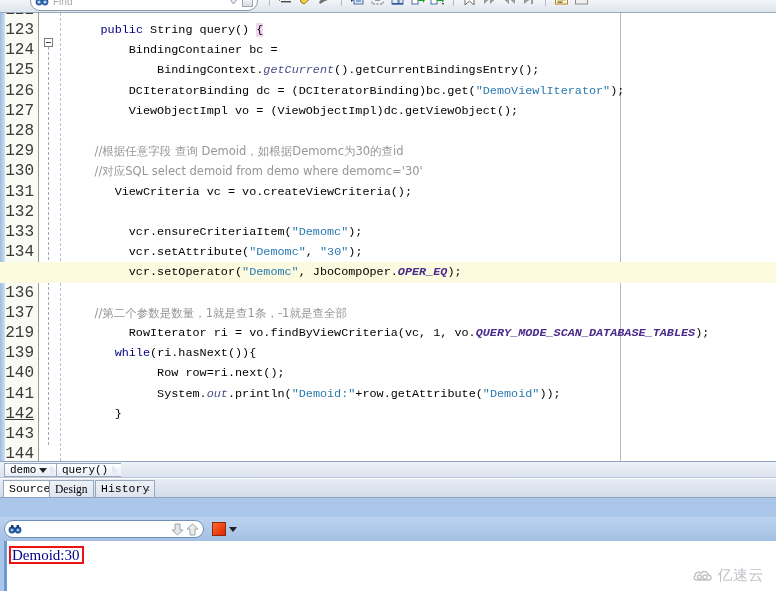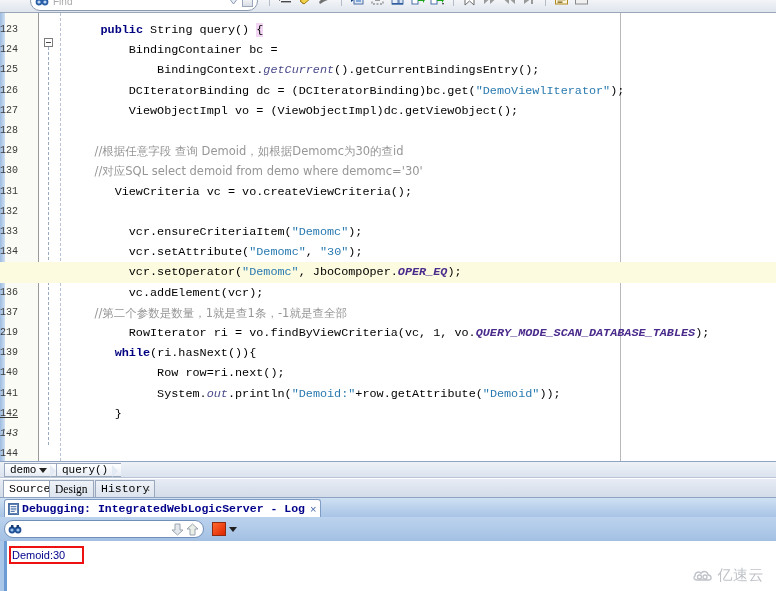--- a/index.html
+++ b/index.html
@@ -98,34 +98,34 @@
     position: absolute; left: 2px; top: 0;
     width: 0; height: 448px;
     border-left: 1px dashed #b8c4d6;
   }
   .hl-band {
     position: absolute; left: 0; top: 0;
     width: 776px; height: 20.2px;
     background: #fcfbdf;
   }
   .lnum {
-    position: absolute; right: 20px; top: 0;
+    position: absolute; right: 4px; top: 0;
     font-family: "Liberation Mono", monospace;
-    font-size: 10px; color: #3a3a3a;
+    font-size: 16px; color: #3a3a3a;
     line-height: 20.2px;
   }
   .codeline {
     position: absolute; left: 0; top: 0;
     font-family: "Liberation Mono", monospace;
     font-size: 11.8px;
     line-height: 20.2px;
     color: #000000;
     white-space: pre;
   }
-  .kw { color: #000080; font-weight: bold; }
+  .kw { color: #000080; font-weight: normal; }
   .str { color: #2a7ab0; }
   .cmt { color: #969696; }
   .stat { color: #4a4a8a; font-style: italic; }
   .constc { color: #4b2b8c; font-style: italic; font-weight: bold; }
   .brmatch { background: #f3d6f3; }
   .cjk { font-family: "DejaVu Sans", sans-serif; font-size: 11.5px; color: #969696; }
 
   .fold-marker {
     position: absolute; left: 4px; top: 5px;
     width: 9px; height: 9px;
@@ -270,22 +270,22 @@
     border-top: 5px solid #1f1f1f;
   }
   .log-output {
     position: absolute; left: 4px; top: 43px;
     width: 772px; height: 50px;
     background: #ffffff;
     border-left: 3px solid #6b9bd2;
   }
   .log-line {
     position: absolute; left: 5px; top: 7px;
-    font-family: Liberation Sans, sans-serif;
-    font-size: 11px; color: #00008b;
+    font-family: Liberation Serif, serif;
+    font-size: 15px; color: #00008b;
     line-height: 14px; white-space: pre;
   }
   .redbox {
     position: absolute; left: 2px; top: 5px;
     width: 75px; height: 18px;
     border: 2px solid #ee1111;
   }
 
   
   .watermark {
@@ -408,21 +408,21 @@
         <div class="lnum" style="top: 209px;">133</div>
         <div class="lnum" style="top: 229.2px;">134</div>
         <div class="lnum" style="top: 249.4px;">135</div>
         <div class="lnum" style="top: 269.6px;">136</div>
         <div class="lnum" style="top: 289.8px;">137</div>
         <div class="lnum" style="top: 310px;">219</div>
         <div class="lnum" style="top: 330.2px;">139</div>
         <div class="lnum" style="top: 350.4px;">140</div>
         <div class="lnum" style="top: 370.6px;">141</div>
         <div class="lnum" style="top: 390.8px; text-decoration: underline;">142</div>
-        <div class="lnum" style="top: 411px; font-style: italic;">143</div>
+        <div class="lnum" style="top: 411px;">143</div>
         <div class="lnum" style="top: 431.2px;">144</div>
       </div>
     <div class="fold-col" id="foldcol">
       <div class="fold-marker" style="top:25px;"></div>
       <div class="fold-bar" style="top:34px;"></div>
     </div>
     <div class="code-col" id="codecol">
       <div class="dash-line"></div>
       <div class="margin-line"></div>
     <div class="codeline" style="top: 7px;"><span>      </span><span class="kw">public</span><span> String query() </span><span class="brmatch">{</span></div>
@@ -430,21 +430,20 @@
         <div class="codeline" style="top: 47.4px;"><span>              BindingContext.</span><span class="stat">getCurrent</span><span>().getCurrentBindingsEntry();</span></div>
         <div class="codeline" style="top: 67.6px;"><span>          DCIteratorBinding dc = (DCIteratorBinding)bc.get(</span><span class="str">"DemoViewlIterator"</span><span>);</span></div>
         <div class="codeline" style="top: 87.8px;"><span>          ViewObjectImpl vo = (ViewObjectImpl)dc.getViewObject();</span></div>
         <div class="codeline" style="top: 128.2px;"><span class="cmt cjk">          //根据任意字段 查询 Demoid，如根据Demomc为30的查id</span></div>
         <div class="codeline" style="top: 148.4px;"><span class="cmt cjk">          //对应SQL select demoid from demo where demomc='30'</span></div>
         <div class="codeline" style="top: 168.6px;"><span>        ViewCriteria vc = vo.createViewCriteria();</span></div>
         <div class="codeline" style="top: 209px;"><span>          vcr.ensureCriteriaItem(</span><span class="str">"Demomc"</span><span>);</span></div>
         <div class="codeline" style="top: 229.2px;"><span>          vcr.setAttribute(</span><span class="str">"Demomc"</span><span>, </span><span class="str">"30"</span><span>);</span></div>
         <div class="hl-band" style="top: 249.4px; left: -58px;"></div>
         <div class="codeline" style="top: 249.4px;"><span>          vcr.setOperator(</span><span class="str">"Demomc"</span><span>, JboCompOper.</span><span class="constc">OPER_EQ</span><span>);</span></div>
-        <div class="codeline" style="top: 269.6px;"><span>          vc.addElement(vcr);</span></div>
         <div class="codeline" style="top: 289.8px;"><span class="cmt cjk">          //第二个参数是数量，1就是查1条，-1就是查全部</span></div>
         <div class="codeline" style="top: 310px;"><span>          RowIterator ri = vo.findByViewCriteria(vc, 1, vo.</span><span class="constc">QUERY_MODE_SCAN_DATABASE_TABLES</span><span>);</span></div>
         <div class="codeline" style="top: 330.2px;"><span>        </span><span class="kw">while</span><span>(ri.hasNext()){</span></div>
         <div class="codeline" style="top: 350.4px;"><span>              Row row=ri.next();</span></div>
         <div class="codeline" style="top: 370.6px;"><span>              System.</span><span class="stat">out</span><span>.println(</span><span class="str">"Demoid:"</span><span>+row.getAttribute(</span><span class="str">"Demoid"</span><span>));</span></div>
         <div class="codeline" style="top: 390.8px;"><span>        }</span></div>
       </div>
   </div>
 
   <div class="breadcrumb-bar">
@@ -460,33 +459,20 @@
   </div>
 
   <div class="tabrow">
     <div class="etab active" style="left:3px;">Source</div>
     <div class="etab" style="left:49px;font-family:Liberation Serif, serif;">Design</div>
     <div class="etab" style="left:95px;">History</div>
     <div class="tab-chev">‹</div>
   </div>
 
   <div class="logpanel">
-    <div class="log-tabrow">
-      <div class="log-tab">
-        <svg class="log-tab-icon" viewBox="0 0 11 12">
-          <rect x="0.5" y="0.5" width="10" height="11" fill="#ffffff" stroke="#3a63a0"></rect>
-          <rect x="2" y="2.5" width="7" height="1" fill="#3a63a0"></rect>
-          <rect x="2" y="4.5" width="7" height="1" fill="#3a63a0"></rect>
-          <rect x="2" y="6.5" width="7" height="1" fill="#3a63a0"></rect>
-          <rect x="2" y="8.5" width="5" height="1" fill="#3a63a0"></rect>
-        </svg>
-        <span class="log-tab-label">Debugging: IntegratedWebLogicServer - Log</span>
-        <span class="log-tab-close">×</span>
-      </div>
-    </div>
 
     <div class="log-toolbar">
       <div class="log-find">
         <svg class="find-binoc" viewBox="0 0 14 11">
           <circle cx="4" cy="6" r="3.4" fill="#1f4f96"></circle>
           <circle cx="10" cy="6" r="3.4" fill="#1f4f96"></circle>
           <circle cx="4" cy="6" r="1.6" fill="#9cc3ee"></circle>
           <circle cx="10" cy="6" r="1.6" fill="#9cc3ee"></circle>
           <rect x="3" y="1" width="2.4" height="3" fill="#163a73"></rect>
           <rect x="8.6" y="1" width="2.4" height="3" fill="#163a73"></rect>

